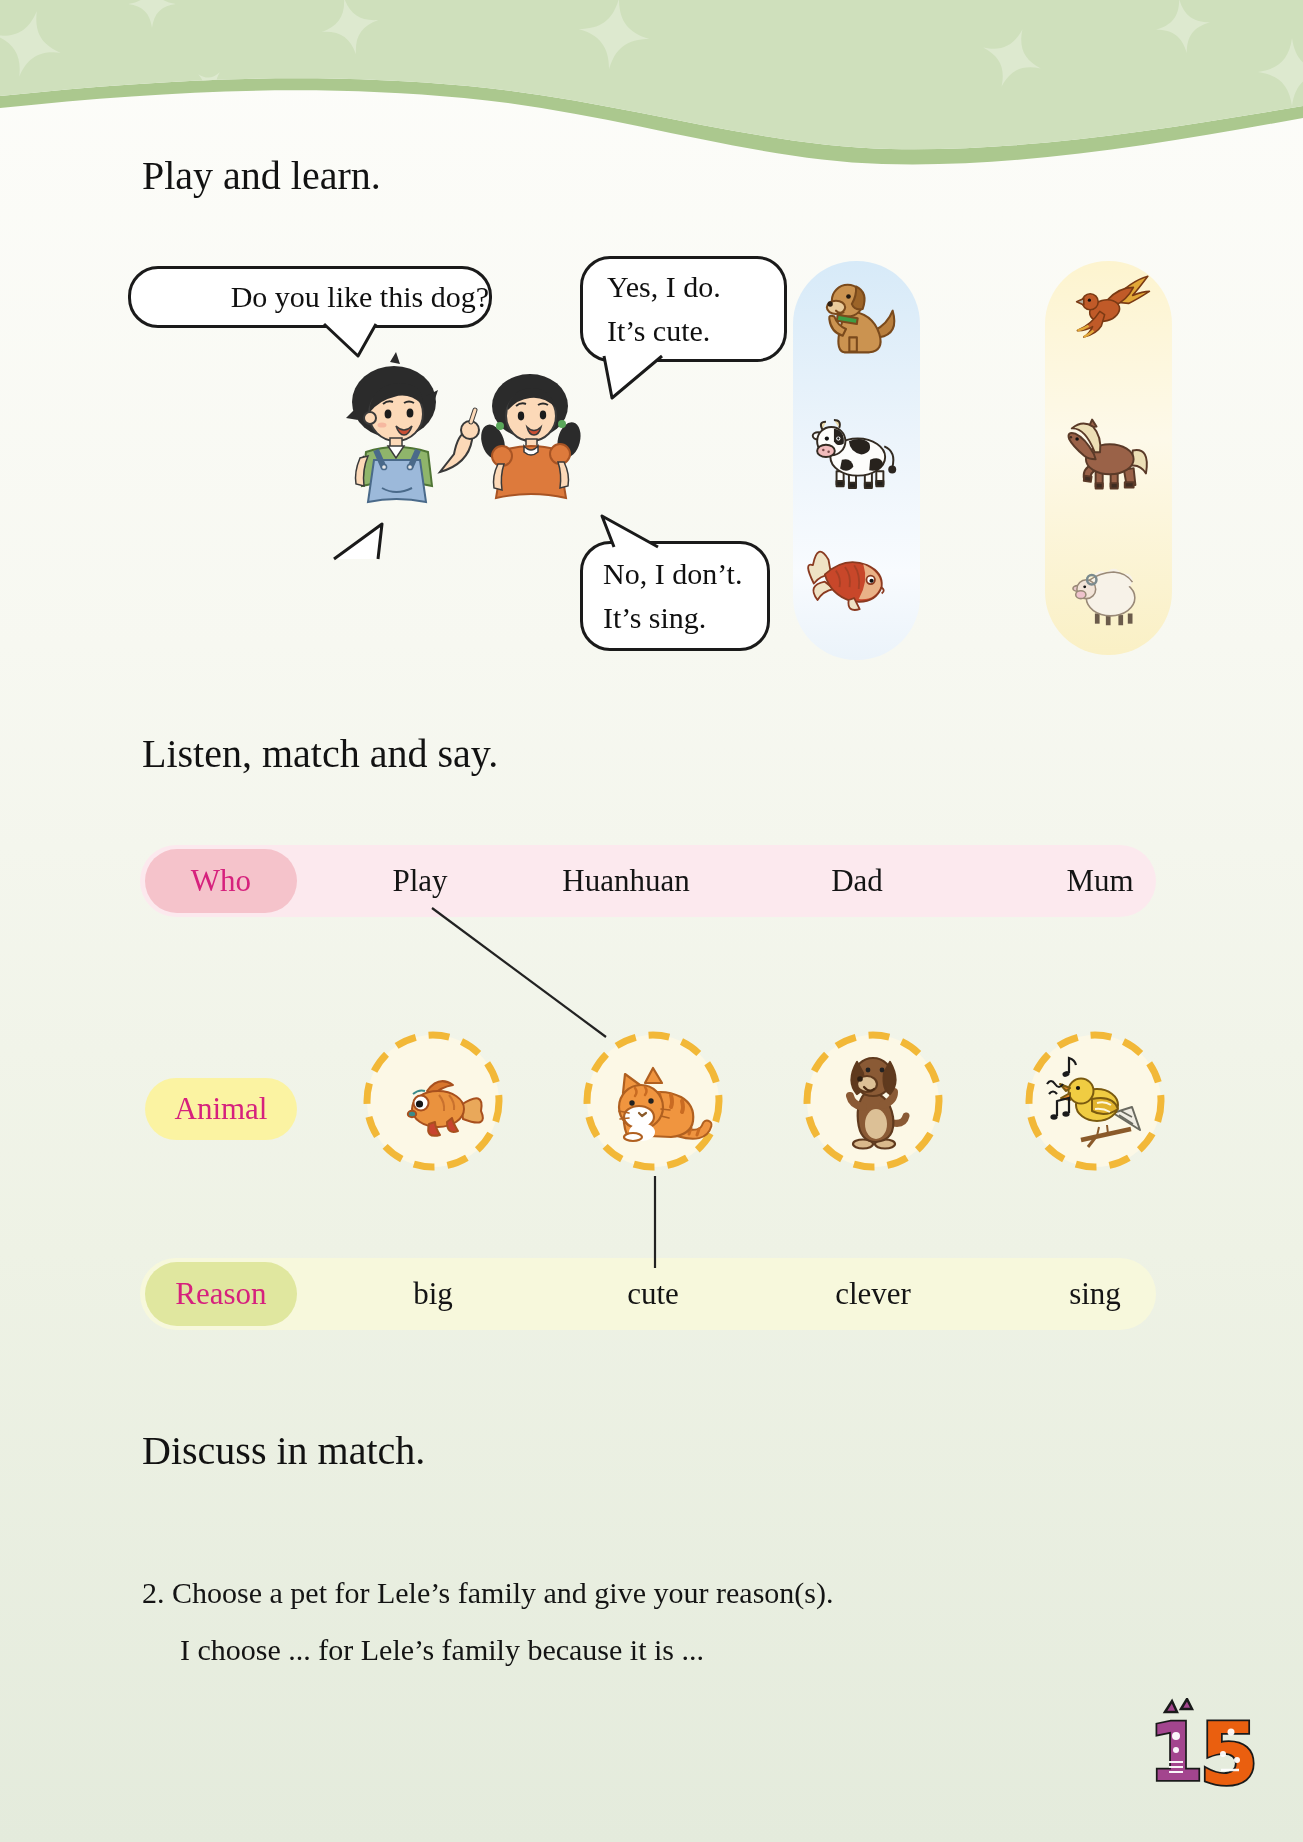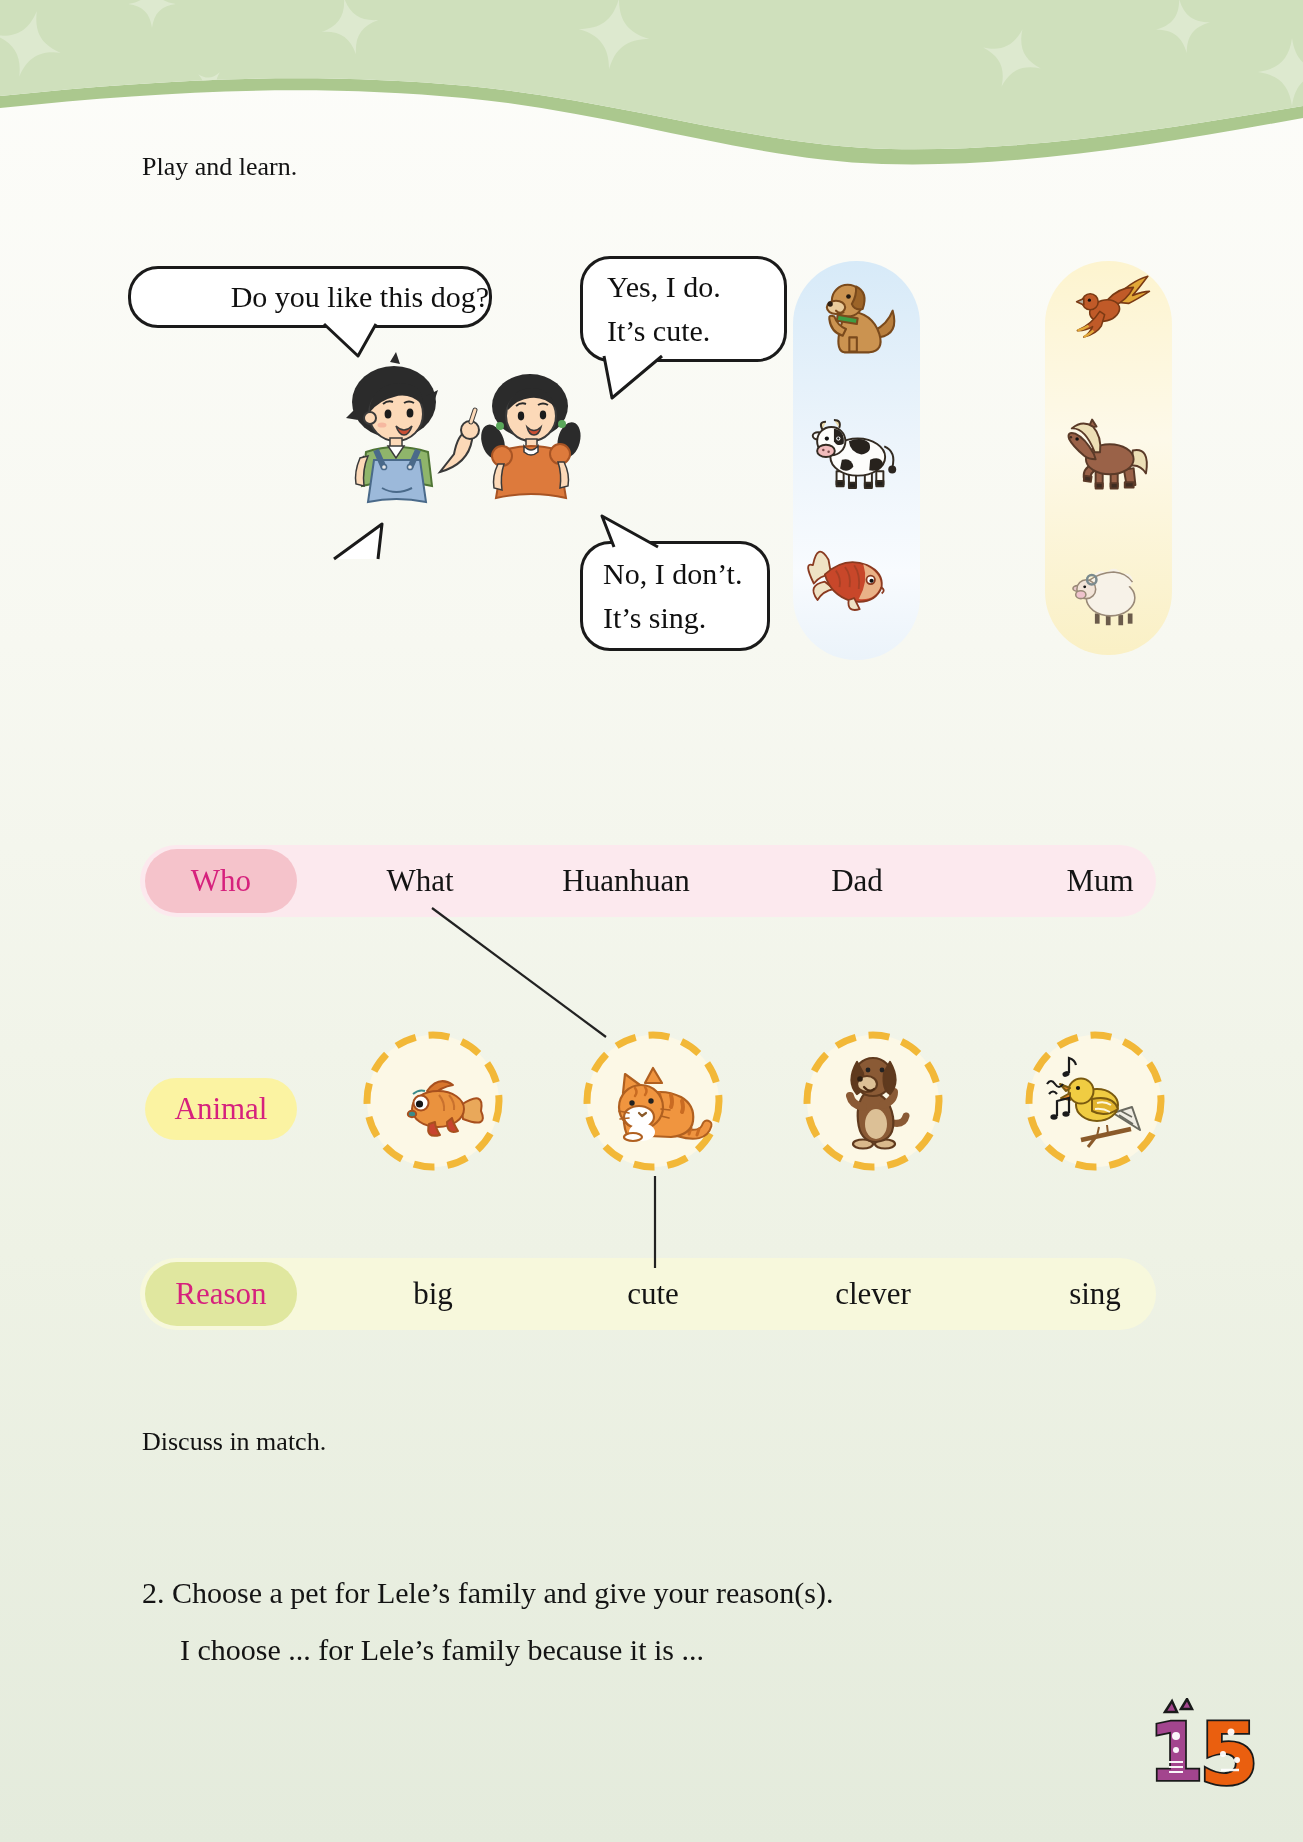--- a/index.html
+++ b/index.html
@@ -1,20 +1,20 @@
 <!DOCTYPE html>
 <html><head>
 <meta charset="utf-8">
 <style>
   html,body{margin:0;padding:0;background:#fff;}
   .page{position:relative;width:1303px;height:1842px;overflow:hidden;
     font-family:"Liberation Serif",serif;color:#141414;
     background:linear-gradient(180deg,#fdfdfa 0%,#f7f8f1 35%,#eef2e5 68%,#e4ebdc 100%);}
   .hdr{position:absolute;left:0;top:0;}
-  .title{position:absolute;font-size:26px;color:#121212;white-space:nowrap;}
+  .title{position:absolute;font-size:40px;color:#121212;white-space:nowrap;}
   .bubble{position:absolute;background:#fff;border:3px solid #1a1a1a;border-radius:30px;
     box-sizing:border-box;display:flex;align-items:center;justify-content:flex-end;
     font-size:30px;color:#101010;white-space:nowrap;}
   .bubble.two{flex-direction:column;align-items:flex-start;justify-content:center;
     padding-left:24px;line-height:44px;}
   .panel{position:absolute;box-sizing:border-box;}
   .panel.blue{background:linear-gradient(180deg,#d7eaf8 0%,#ecf4fb 45%,#f8fbfe 78%,#ebf3fa 100%);border-radius:63px;}
   .panel.yellow{background:linear-gradient(180deg,#fdf4cf 0%,#fdf9e9 45%,#faf0c5 100%);border-radius:63px;}
   .panel svg{position:absolute;}
   .bar{position:absolute;border-radius:36px;}
@@ -236,26 +236,27 @@
         <path d="M34,48 Q48,38 66,37 Q82,38 90,50" fill="none"></path>
         <ellipse cx="20" cy="58" rx="6" ry="3.6" fill="#e8c8c8"></ellipse>
         <circle cx="31" cy="59" r="12" fill="#f2e4d8"></circle>
         <circle cx="38" cy="47" r="6" fill="none" stroke="#7a8a8e" stroke-width="3.2"></circle>
         <ellipse cx="24" cy="66" rx="6.5" ry="5" fill="#eec2cc"></ellipse>
         <circle cx="29" cy="56" r="1.8" fill="#111" stroke="none"></circle>
       </g>
     </svg>
   </div>
 
+  <div class="title" style="left:142px;top:730px;">Listen, match and say.</div>
 
   <div class="bar who" style="left:140px;top:845px;width:1016px;height:72px;"></div>
   <div class="pill who" style="left:145px;top:849px;width:152px;height:64px;">
     <span>Who</span>
   </div>
-  <div class="colname" style="left:420px;top:845px;">What</div>
+  <div class="colname" style="left:420px;top:845px;">Play</div>
   <div class="colname" style="left:626px;top:845px;">Huanhuan</div>
   <div class="colname" style="left:857px;top:845px;">Dad</div>
   <div class="colname" style="left:1100px;top:845px;">Mum</div>
 
   <div class="mcircle" style="left:362px;top:1030px;">
     <svg width="142" height="142" viewBox="0 0 142 142">
       <circle cx="71" cy="71" r="66" fill="#fcf8e6" stroke="#f2b838" stroke-width="7" stroke-dasharray="21 13"></circle>
       <g transform="translate(21,21)">
         <g stroke="#a8501e" stroke-width="2" stroke-linejoin="round">
           <path d="M78,54 Q102,38 98,60 Q106,78 80,68 Z" fill="#e9a85a"></path>

